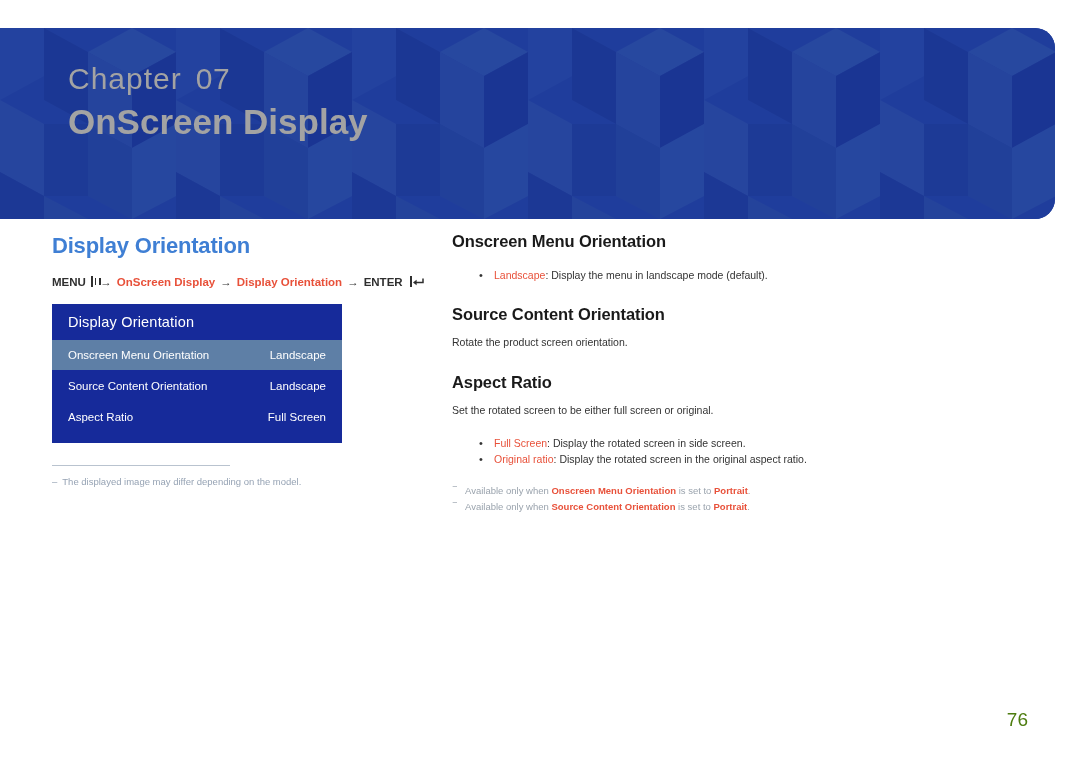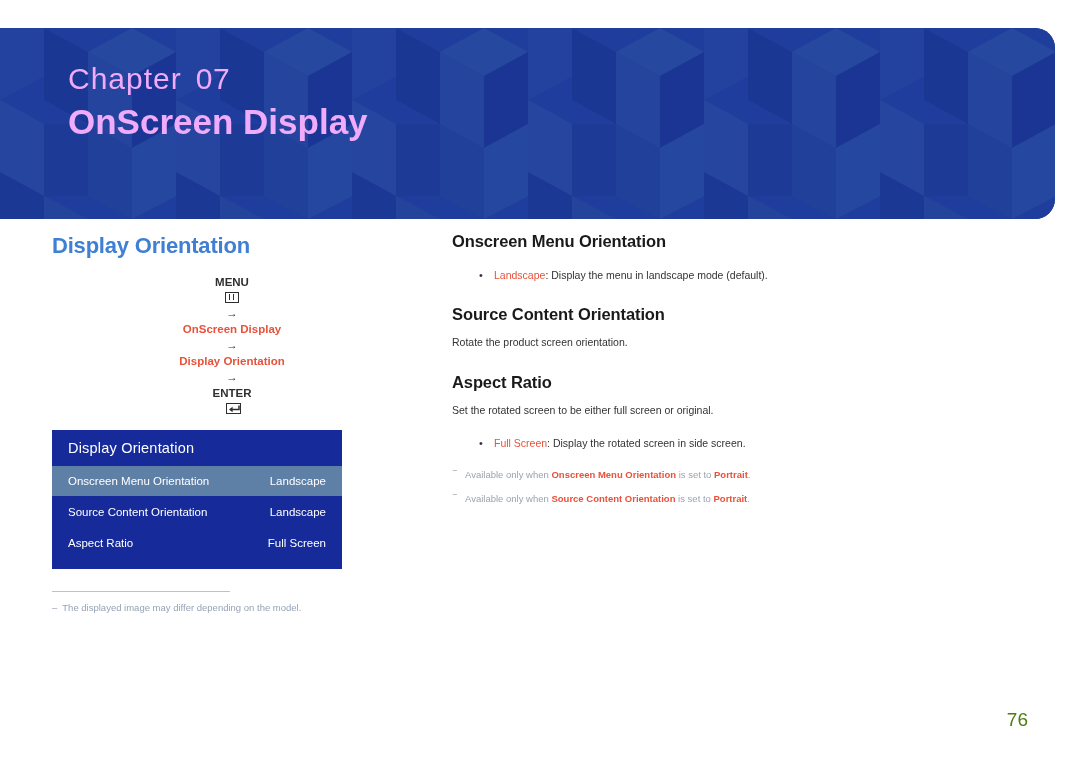--- a/index.html
+++ b/index.html
@@ -36,21 +36,21 @@
     position: absolute;
     inset: 0;
     width: 100%;
     height: 100%;
   }
 
   .banner-text {
     position: absolute;
     left: 68px;
     top: 36px;
-    color: #f0abfc;
+    color: #a3a3a3;
     line-height: 1.0;
   }
 
   .chapter-line {
     font-size: 30px;
     font-weight: 400;
     letter-spacing: 0.5px;
     white-space: nowrap;
   }
   .chapter-word { letter-spacing: 1px; }
@@ -82,21 +82,20 @@
 
   .breadcrumb {
     margin-top: 16px;
     font-size: 11.5px;
     font-weight: 700;
     color: #2f2f2f;
     white-space: nowrap;
     display: flex;
     align-items: center;
     gap: 4px;
-    flex-direction: column;
   }
   .breadcrumb .crumb-red { color: #e8513a; }
   .breadcrumb .crumb-arrow { color: #2f2f2f; font-weight: 400; padding: 0 1px; }
 
   
   .menu-icon {
     display: inline-block;
     width: 14px;
     height: 11px;
     border: 1.6px solid #2f2f2f;
@@ -225,21 +224,21 @@
     font-size: 11px;
   }
   .term-red { color: #e8513a; font-weight: 400; }
 
   .foot-note {
     font-size: 9.5px;
     color: #9aa3ad;
     line-height: 1.6;
     padding-left: 13px;
     position: relative;
-    margin-top: 9px;
+    margin-top: 1px;
   }
   .foot-note::before {
     content: "\203E";
     position: absolute;
     left: 1px;
     top: 0px;
     color: #9aa3ad;
     font-size: 11px;
   }
   .foot-note .term-red { color: #e8513a; font-weight: 700; }
@@ -353,20 +352,23 @@
       <div class="sub-intro">Rotate the product screen orientation.</div>
     </div>
 
     <div class="sub-block">
       <div class="sub-title">Aspect Ratio</div>
       <div class="sub-intro">Set the rotated screen to be either full screen or original.</div>
       <ul class="bullet-list">
         <li class="bullet-item">
           <span class="term-red">Full Screen</span><span>: </span><span>Display the rotated screen in side screen.</span>
         </li>
+        <li class="bullet-item">
+          <span class="term-red">Original ratio</span><span>: </span><span>Display the rotated screen in the original aspect ratio.</span>
+        </li>
       </ul>
       <div class="foot-note">
         <span>Available only when </span><span class="term-red">Onscreen Menu Orientation</span><span> is set to </span><span class="term-red">Portrait</span><span>.</span>
       </div>
       <div class="foot-note">
         <span>Available only when </span><span class="term-red">Source Content Orientation</span><span> is set to </span><span class="term-red">Portrait</span><span>.</span>
       </div>
     </div>
 
   </div>

